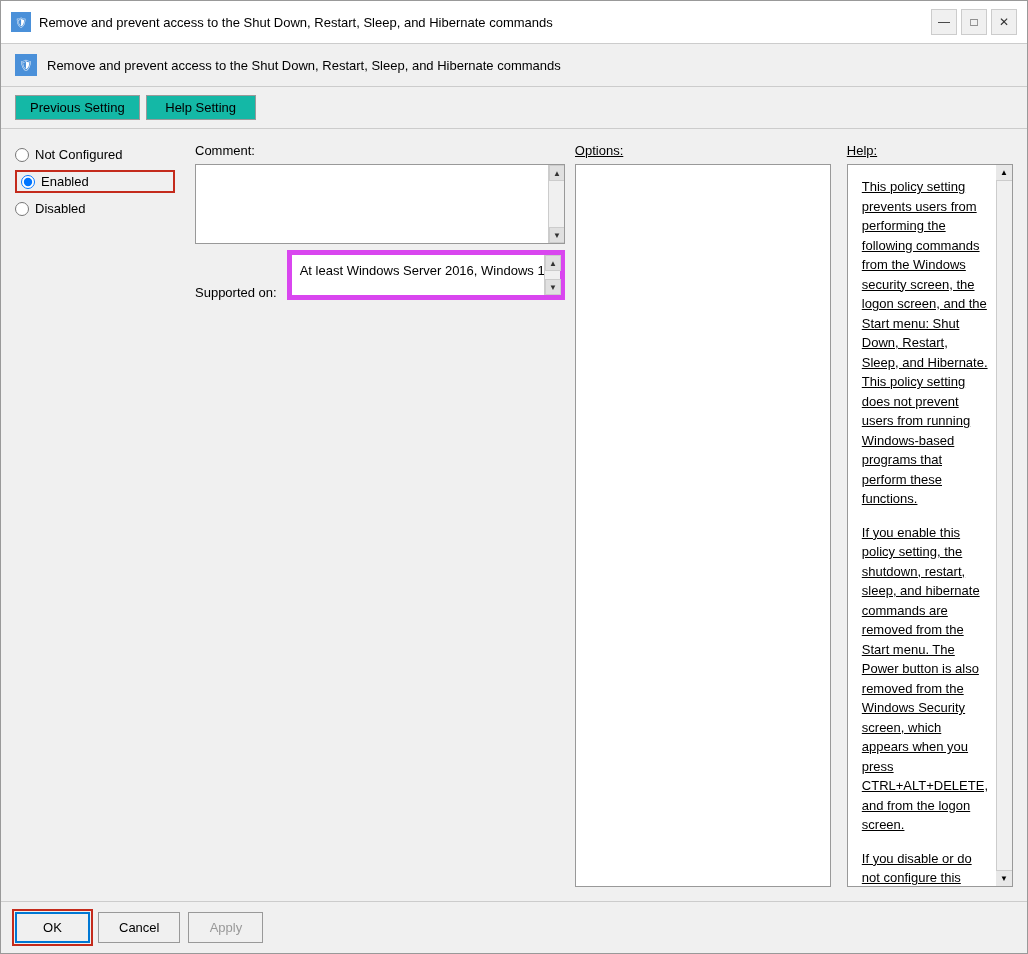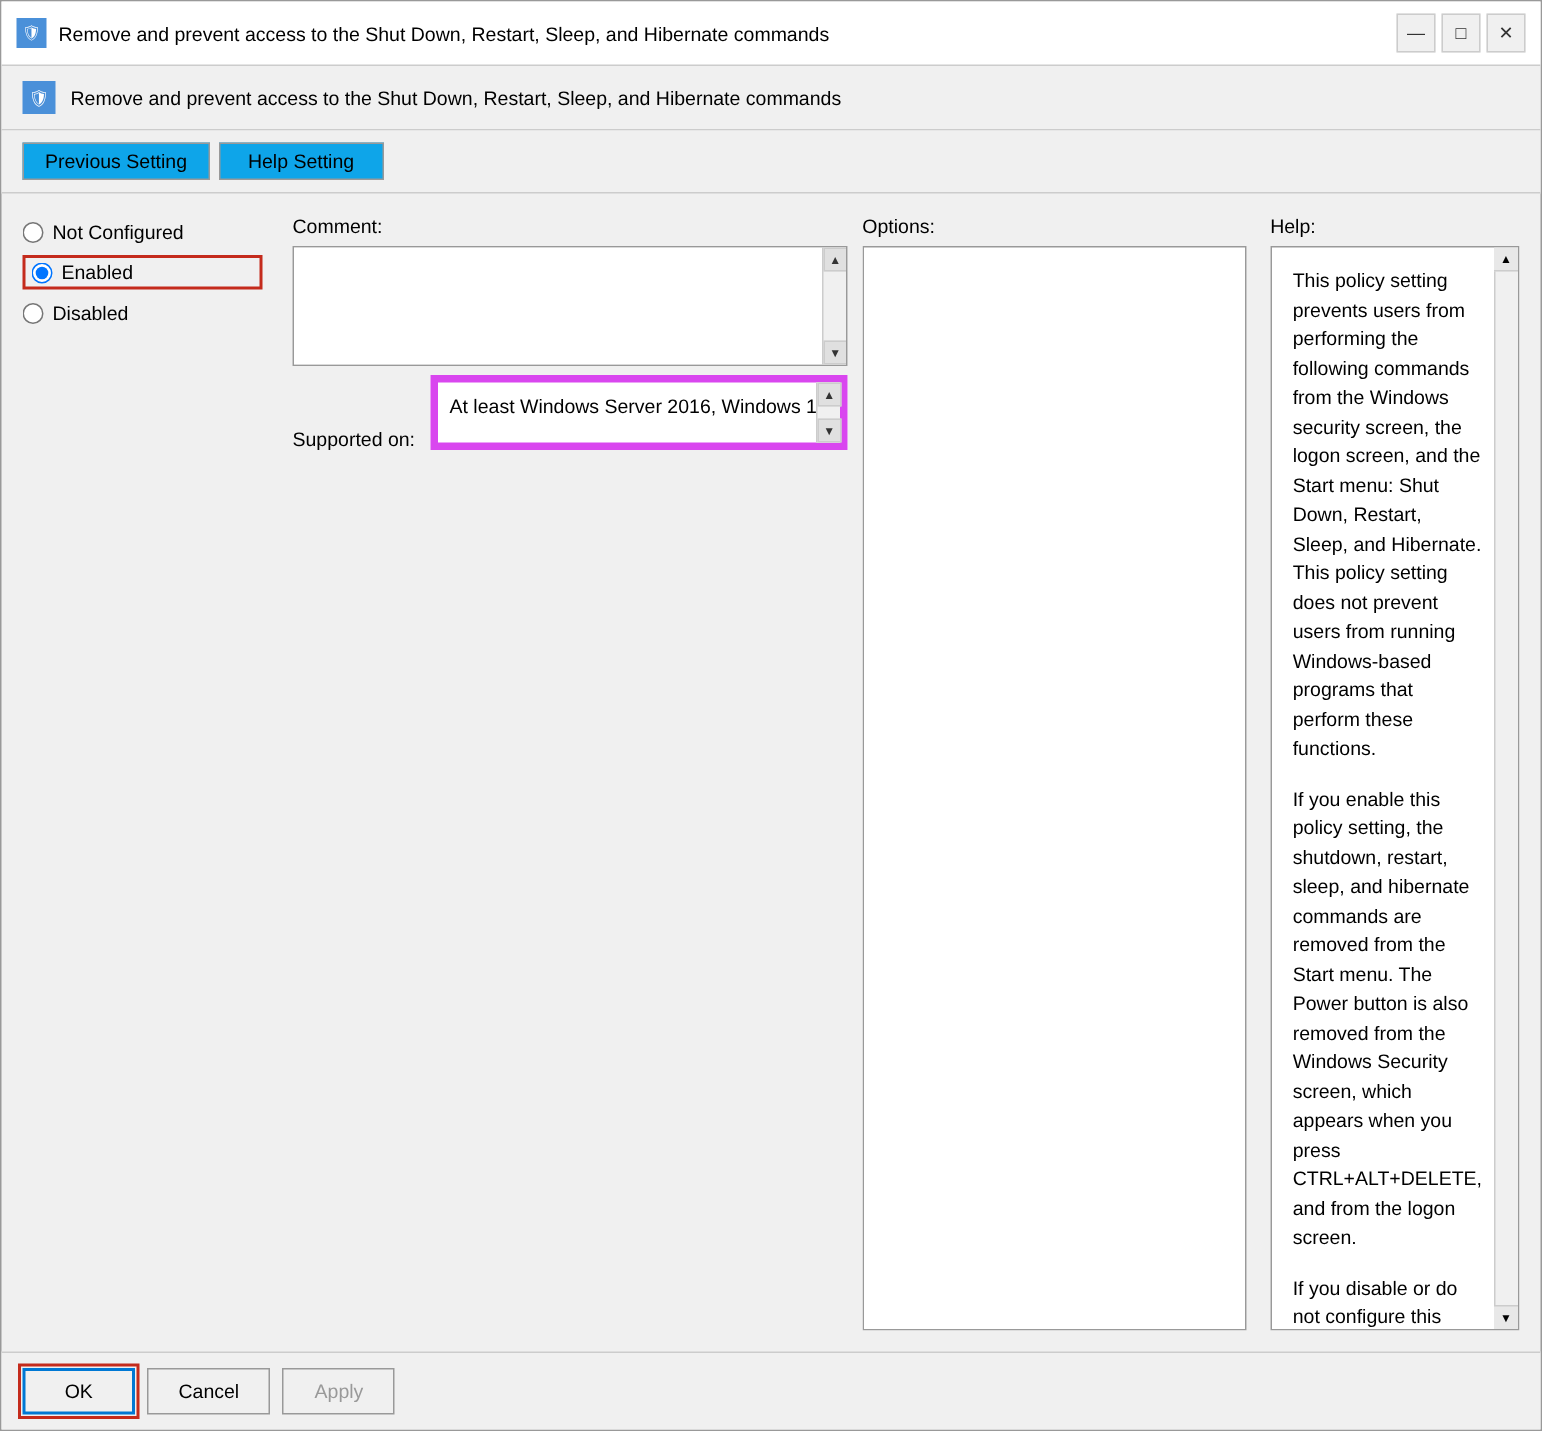--- a/index.html
+++ b/index.html
@@ -107,21 +107,21 @@
     .toolbar {
       padding: 8px 14px;
       display: flex;
       gap: 6px;
       border-bottom: 1px solid #ccc;
       background: #f0f0f0;
     }
 
     .toolbar-btn {
       padding: 4px 14px;
-      background: #0ea5e9;
+      background: #14b8a6;
       border: 1px solid #999;
       cursor: pointer;
       font-size: 13px;
       color: #000;
       min-width: 110px;
     }
 
     .content-area {
       flex: 1;
       display: flex;
@@ -298,20 +298,21 @@
 
     .btn-apply {
       color: #999;
     }
 
     .columns-section {
       display: flex;
       gap: 16px;
       flex: 1;
       overflow: hidden;
+      text-decoration: underline;
     }
 
     .options-col {
       width: 440px;
       display: flex;
       flex-direction: column;
     }
 
     .help-col {
       flex: 1;

